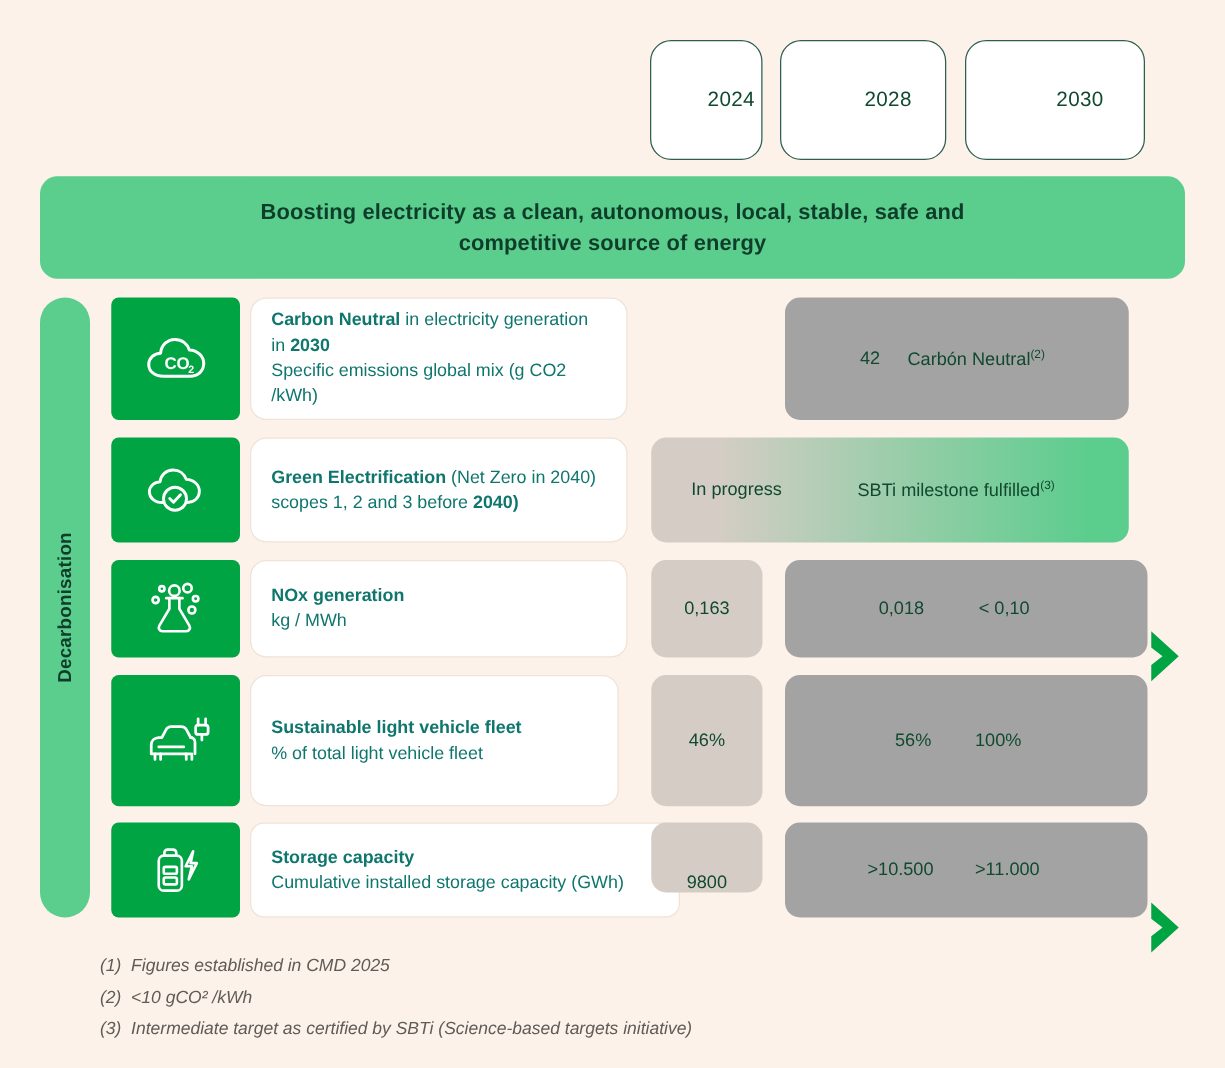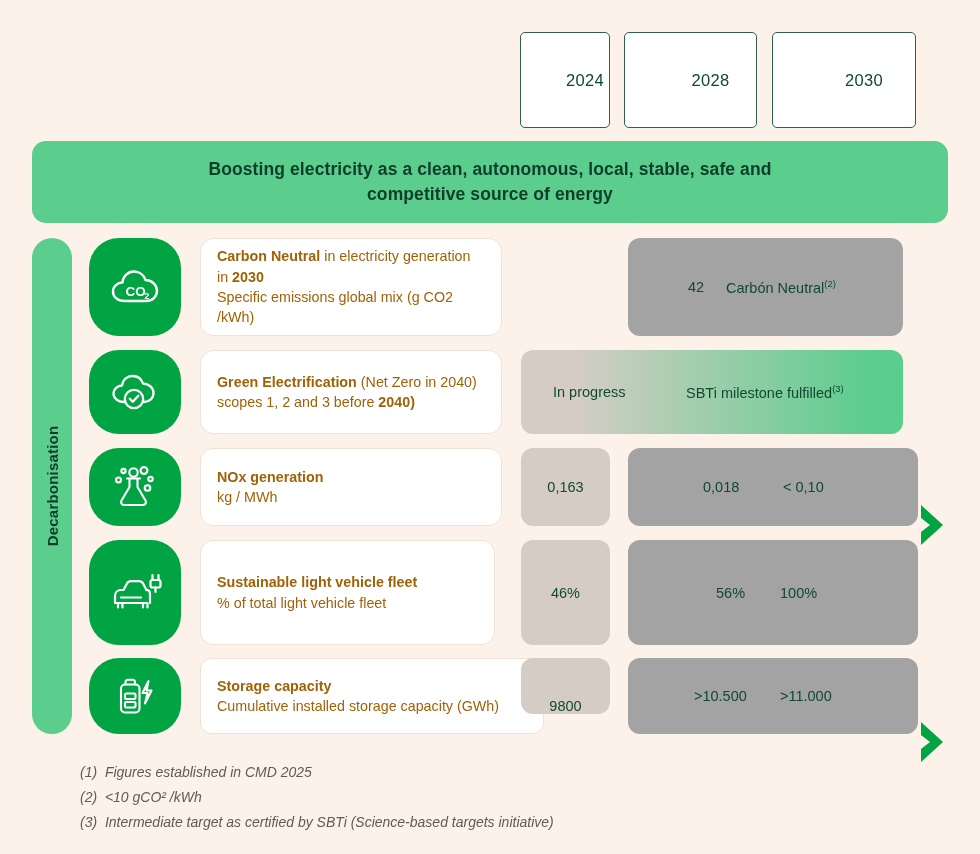--- a/index.html
+++ b/index.html
@@ -10,21 +10,21 @@
     overflow: hidden;
   }
   #root { position: relative; width: 980px; height: 854px; }
 
   
   .years { position: absolute; top: 32px; left: 0; width: 980px; height: 96px; }
   .year-box {
     position: absolute; top: 0; height: 96px;
     background: #FFFFFF;
     border: 1.3px solid #2E5E4E;
-    border-radius: 5px;
+    border-radius: 17px;
     display: flex; align-items: center; justify-content: center;
     color: #10492F; font-size: 16.5px; letter-spacing: .3px; padding-left: 40px;
   }
   .year-2024 { left: 520px; width: 90px; }
   .year-2028 { left: 624px; width: 133px; }
   .year-2030 { left: 772px; width: 144px; }
 
   
   .banner {
     position: absolute; left: 32px; top: 141px;
@@ -50,36 +50,36 @@
     transform: translate(-50%,-50%) rotate(-90deg);
     white-space: nowrap;
     color: #0E3D2A; font-size: 15px; font-weight: bold;
     letter-spacing: .2px;
   }
 
   
   .row { position: absolute; left: 0; width: 980px; }
   .icon-tile {
     position: absolute; left: 89px;
-    width: 92px;
-    background: #00A443; border-radius: 30px;
+    width: 103px;
+    background: #00A443; border-radius: 6px;
     display: flex; align-items: center; justify-content: center;
   }
   .icon-tile svg { display: block; }
 
   .card {
     position: absolute; left: 200px;
     background: #FFFFFF;
     border: 1px solid #EFE2D6;
     border-radius: 13px;
     padding: 0 16px;
     display: flex; flex-direction: column; justify-content: center;
   }
   .card-text {
-    color: #a16207; font-size: 14.3px; line-height: 1.42;
+    color: #0f766e; font-size: 14.3px; line-height: 1.42;
   }
   .card-text b { font-weight: bold; }
 
   .cur-box {
     position: absolute; left: 521px; width: 89px;
     background: #D5CDC5; border-radius: 12px;
     display: flex; align-items: center; justify-content: center;
     color: #10492F; font-size: 14.5px;
   }
   .tgt-bar {

